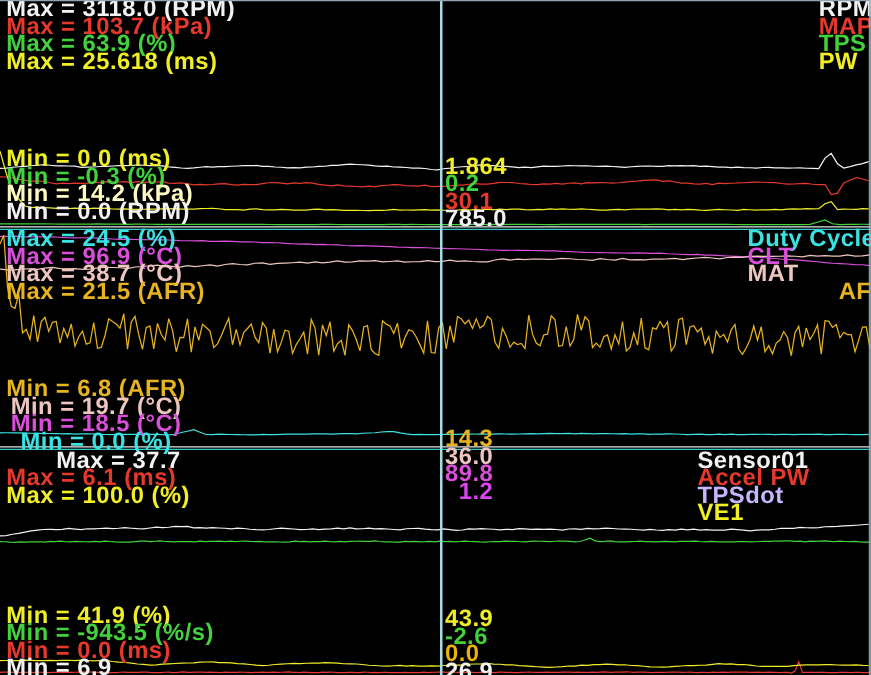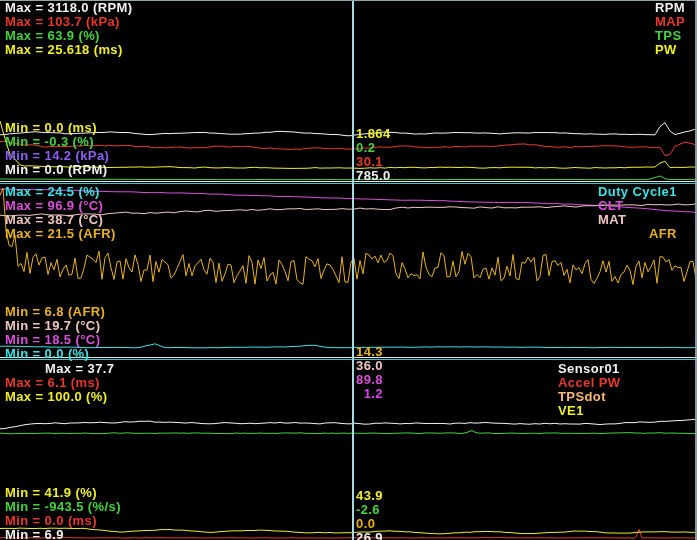--- a/index.html
+++ b/index.html
@@ -1,18 +1,18 @@
 <!DOCTYPE html>
 <html><head>
 <meta charset="utf-8">
 <style>
   html,body{margin:0;padding:0;background:#000;}
   .screen{
     position:relative;width:697px;height:540px;background:#000;overflow:hidden;
-    font-family:"Liberation Sans",sans-serif;font-weight:bold;font-size:13px;
+    font-family:"Liberation Sans",sans-serif;font-weight:bold;font-size:19px;
     letter-spacing:0.4px;cursor:default;text-decoration:underline;
   }
   .traces{position:absolute;left:0;top:0;}
   .blk{position:absolute;white-space:nowrap;}
   .blk .row{height:14px;line-height:14px;}
   .divider{position:absolute;left:0;width:697px;height:1px;}
   .div-white{background:#e6e6e6;}
   .div-cyan{background:#33c9c9;}
   .cursor-line{position:absolute;top:0;width:2px;height:540px;background:#a6dbe4;}
   .edge-top{position:absolute;left:0;top:0;width:697px;height:1px;background:#93a4ae;}
@@ -51,21 +51,21 @@
     </div>
   <div class="blk" style="left: 655px; top: 1px;">
       <div class="row" style="color: rgb(242, 242, 242);">RPM</div>
       <div class="row" style="color: rgb(230, 57, 43);">MAP</div>
       <div class="row" style="color: rgb(67, 210, 61);">TPS</div>
       <div class="row" style="color: rgb(240, 238, 37);">PW</div>
     </div>
   <div class="blk" style="left: 5px; top: 121px;">
       <div class="row" style="color: rgb(240, 238, 37);">Min = 0.0 (ms)</div>
       <div class="row" style="color: rgb(67, 210, 61);">Min = -0.3 (%)</div>
-      <div class="row" style="color: #8b5cf6;">Min = 14.2 (kPa)</div>
+      <div class="row" style="color: #fef9c3;">Min = 14.2 (kPa)</div>
       <div class="row" style="color: rgb(242, 242, 242);">Min = 0.0 (RPM)</div>
     </div>
   <div class="blk" style="left: 356px; top: 127px;">
       <div class="row" style="color: rgb(240, 238, 37);">1.864</div>
       <div class="row" style="color: rgb(67, 210, 61);">0.2</div>
       <div class="row" style="color: rgb(230, 57, 43);">30.1</div>
       <div class="row" style="color: rgb(242, 242, 242);">785.0</div>
     </div>
 
   <div class="blk" style="left: 5px; top: 185px;">
@@ -73,42 +73,42 @@
       <div class="row" style="color: rgb(218, 79, 218);">Max = 96.9 (°C)</div>
       <div class="row" style="color: rgb(238, 198, 192);">Max = 38.7 (°C)</div>
       <div class="row" style="color: rgb(231, 179, 30);">Max = 21.5 (AFR)</div>
     </div>
   <div class="blk" style="left: 598px; top: 185px;">
       <div class="row" style="color: rgb(58, 227, 227);">Duty Cycle1</div>
       <div class="row" style="color: rgb(218, 79, 218);">CLT</div>
       <div class="row" style="color: rgb(238, 198, 192);">MAT</div>
       <div class="row" style="color: rgb(231, 179, 30); text-align: right;">AFR</div>
     </div>
-  <div class="blk" style="left: 5px; top: 305px;">
+  <div class="blk" style="left: 5px; top: 305px; text-align: center;">
       <div class="row" style="color: rgb(231, 179, 30);">Min = 6.8 (AFR)</div>
       <div class="row" style="color: rgb(238, 198, 192);">Min = 19.7 (°C)</div>
       <div class="row" style="color: rgb(218, 79, 218);">Min = 18.5 (°C)</div>
       <div class="row" style="color: rgb(58, 227, 227);">Min = 0.0 (%)</div>
     </div>
   <div class="blk" style="left: 356px; top: 309px; margin-top: 36px;">
       <div class="row" style="color: rgb(231, 179, 30);">14.3</div>
       <div class="row" style="color: rgb(238, 198, 192);">36.0</div>
       <div class="row" style="color: rgb(218, 79, 218);">89.8</div>
       <div class="row" style="color: #d946ef; text-align: right;">1.2</div>
     </div>
 
   <div class="blk" style="left: 5px; top: 362px;">
       <div class="row" style="color: rgb(242, 242, 242); padding-left: 40px;">Max = 37.7</div>
       <div class="row" style="color: rgb(230, 57, 43);">Max = 6.1 (ms)</div>
       <div class="row" style="color: rgb(240, 238, 37);">Max = 100.0 (%)</div>
     </div>
   <div class="blk" style="left: 558px; top: 362px;">
       <div class="row" style="color: rgb(242, 242, 242);">Sensor01</div>
       <div class="row" style="color: rgb(230, 57, 43);">Accel PW</div>
-      <div class="row" style="color: #fdba74;">TPSdot</div>
+      <div class="row" style="color: #c4b5fd;">TPSdot</div>
       <div class="row" style="color: rgb(240, 238, 37);">VE1</div>
     </div>
   <div class="blk" style="left: 5px; top: 486px;">
       <div class="row" style="color: rgb(240, 238, 37);">Min = 41.9 (%)</div>
       <div class="row" style="color: rgb(67, 210, 61);">Min = -943.5 (%/s)</div>
       <div class="row" style="color: rgb(230, 57, 43);">Min = 0.0 (ms)</div>
       <div class="row" style="color: rgb(242, 242, 242);">Min = 6.9</div>
     </div>
   <div class="blk" style="left: 356px; top: 489px;">
       <div class="row" style="color: rgb(240, 238, 37);">43.9</div>

